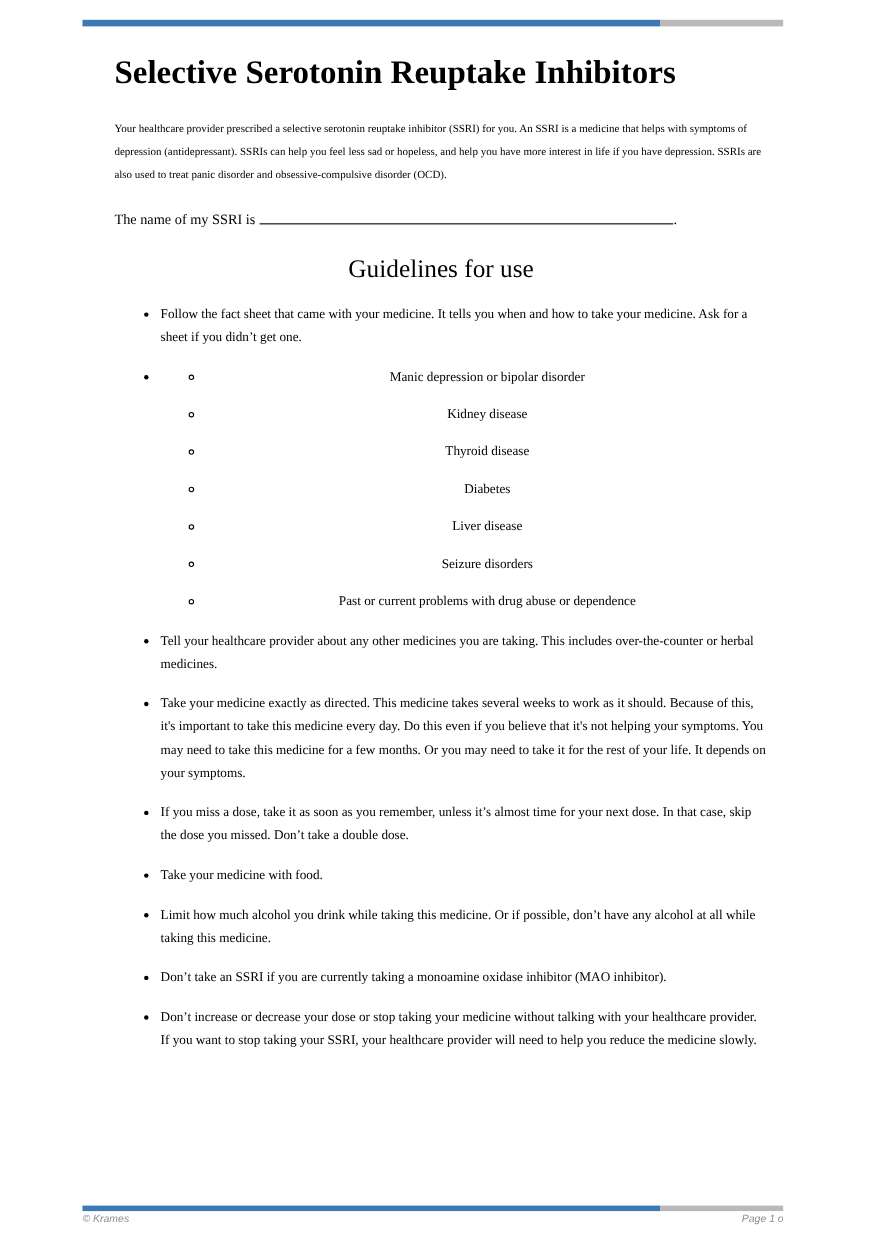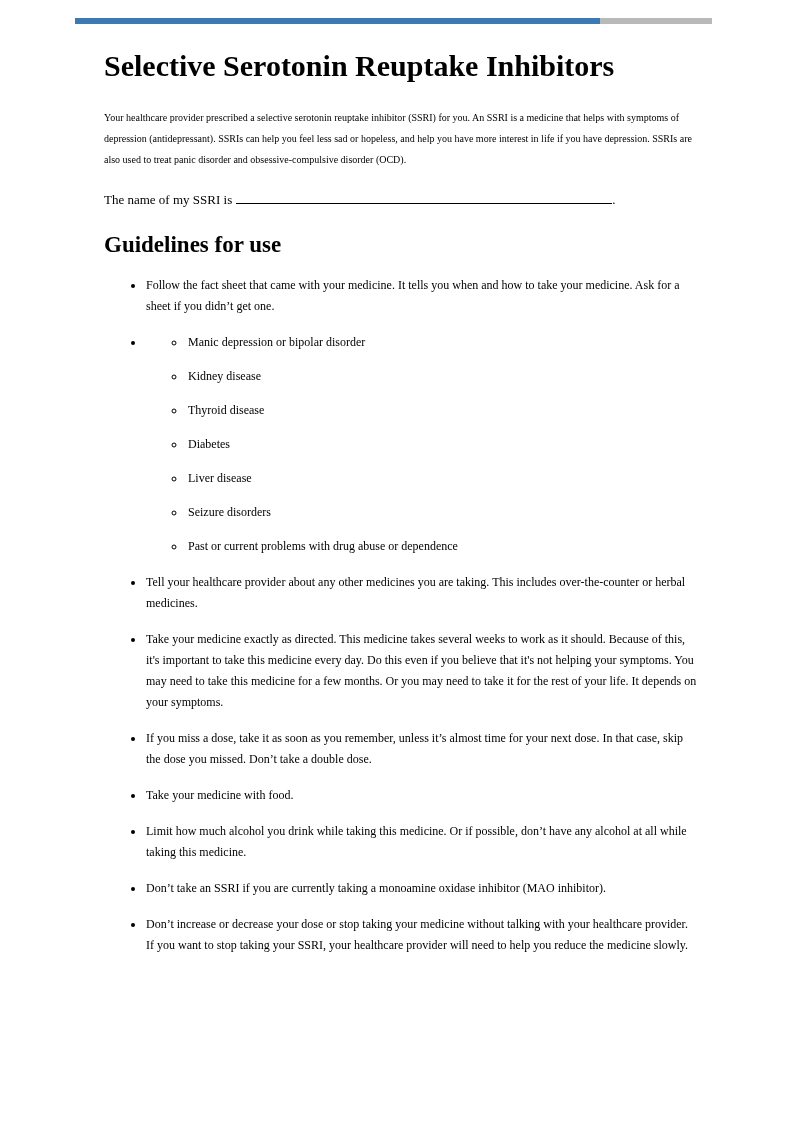--- a/index.html
+++ b/index.html
@@ -55,41 +55,43 @@
   .blank-line {
     display: inline-block;
     width: 376px;
     height: 14px;
     border-bottom: 1px solid #000;
     margin-left: 4px;
   }
   h2.section {
     margin: 21px 0 0 0;
     font-size: 23px;
-    font-weight: bold;
+    font-weight: normal;
     line-height: 1.2;
+    text-align: center;
   }
   ul.bullets {
     margin: 17px 0 0 0;
     padding: 0 0 0 41px;
     font-size: 12px;
     line-height: 21px;
   }
   ul.bullets > li {
     margin: 0 0 15px 0;
     padding-left: 1px;
   }
   ul.subbullets {
     list-style-type: circle;
     margin: 13px 0 0 0;
     padding: 0 0 0 40px;
   }
   ul.subbullets > li {
     margin: 0 0 13px 0;
     padding-left: 2px;
+    text-align: center;
   }
   
   .footer {
     position: absolute;
     left: 75px;
     top: 1096px;
     width: 648px;
   }
   .footer-bar {
     width: 100%;
@@ -145,14 +147,24 @@
       <li><span>Take your medicine exactly as directed. This medicine takes several weeks to work as it should. Because of this, it's important to take this medicine every day. Do this even if you believe that it's not helping your symptoms. You may need to take this medicine for a few months. Or you may need to take it for the rest of your life. It depends on your symptoms.</span></li>
       <li><span>If you miss a dose, take it as soon as you remember, unless it’s almost time for your next dose. In that case, skip the dose you missed. Don’t take a double dose.</span></li>
       <li><span>Take your medicine with food.</span></li>
       <li><span>Limit how much alcohol you drink while taking this medicine. Or if possible, don’t have any alcohol at all while taking this medicine.</span></li>
       <li><span>Don’t take an SSRI if you are currently taking a monoamine oxidase inhibitor (MAO inhibitor).</span></li>
       <li><span>Don’t increase or decrease your dose or stop taking your medicine without talking with your healthcare provider. If you want to stop taking your SSRI, your healthcare provider will need to help you reduce the medicine slowly.</span></li>
     </ul>
 
   </div>
 
+  <div class="footer">
+    <div class="footer-bar">
+      <div class="seg-blue" style="background: rgb(61, 121, 179);"></div>
+      <div class="seg-gray" style="background: rgb(185, 185, 185);"></div>
+    </div>
+    <div class="footer-row">
+      <span>© Krames</span>
+      <span>Page 1 of 2</span>
+    </div>
+  </div>
 
 </div>
 
 </body></html>

